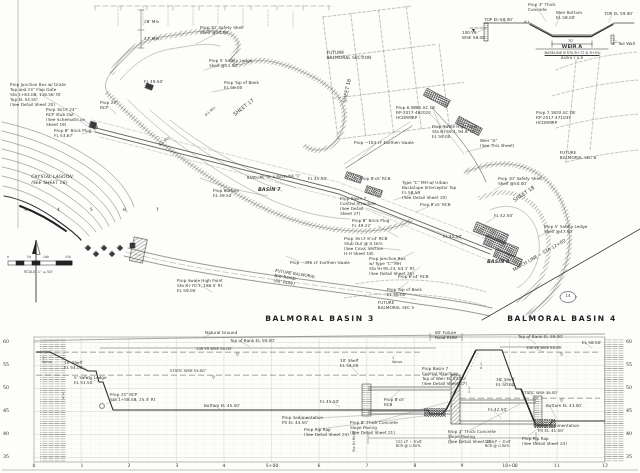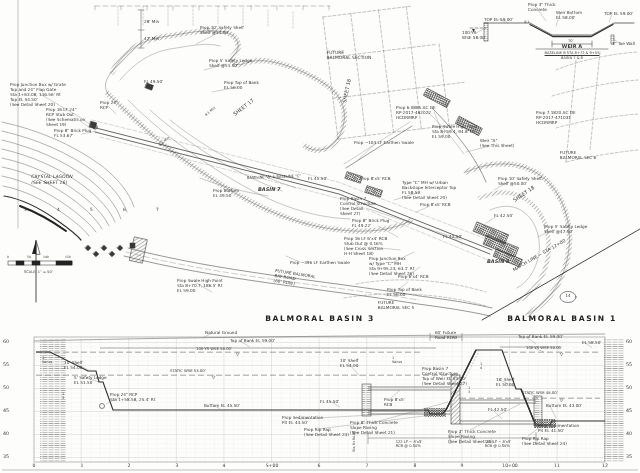--- a/index.html
+++ b/index.html
@@ -277,21 +277,21 @@
           <path d="M528,436 L540,427"></path>
         <path d="M470,430 L520,404"></path>
           <path d="M348,363 L360,376"></path>
       </g>
     </g>
 
     <line x1="2" y1="470" x2="638" y2="470" stroke="#999" stroke-width="0.6"></line>
   </svg>
 
   <div class="ttl" style="left:320px;top:314px">BALMORAL BASIN 3</div>
-  <div class="ttl" style="left:562px;top:314px">BALMORAL BASIN 1</div>
+  <div class="ttl" style="left:562px;top:314px">BALMORAL BASIN 4</div>
 
   <div id="label-layer">
       <span class="lbl" style="left: 10px; top: 82px; font-size: 4.2px;">Prop Junction Box w/ Grate
 Top and 24" Flap Gate
 Sta 1+63.08, 116.56' Rt
 Top EL 54.50'
 (See Detail Sheet 20)</span>
       <span class="lbl" style="left: 46px; top: 107px; font-size: 4.2px;">Prop 16 LF 24"
 RCP Stub Out
 (See Schematic on

